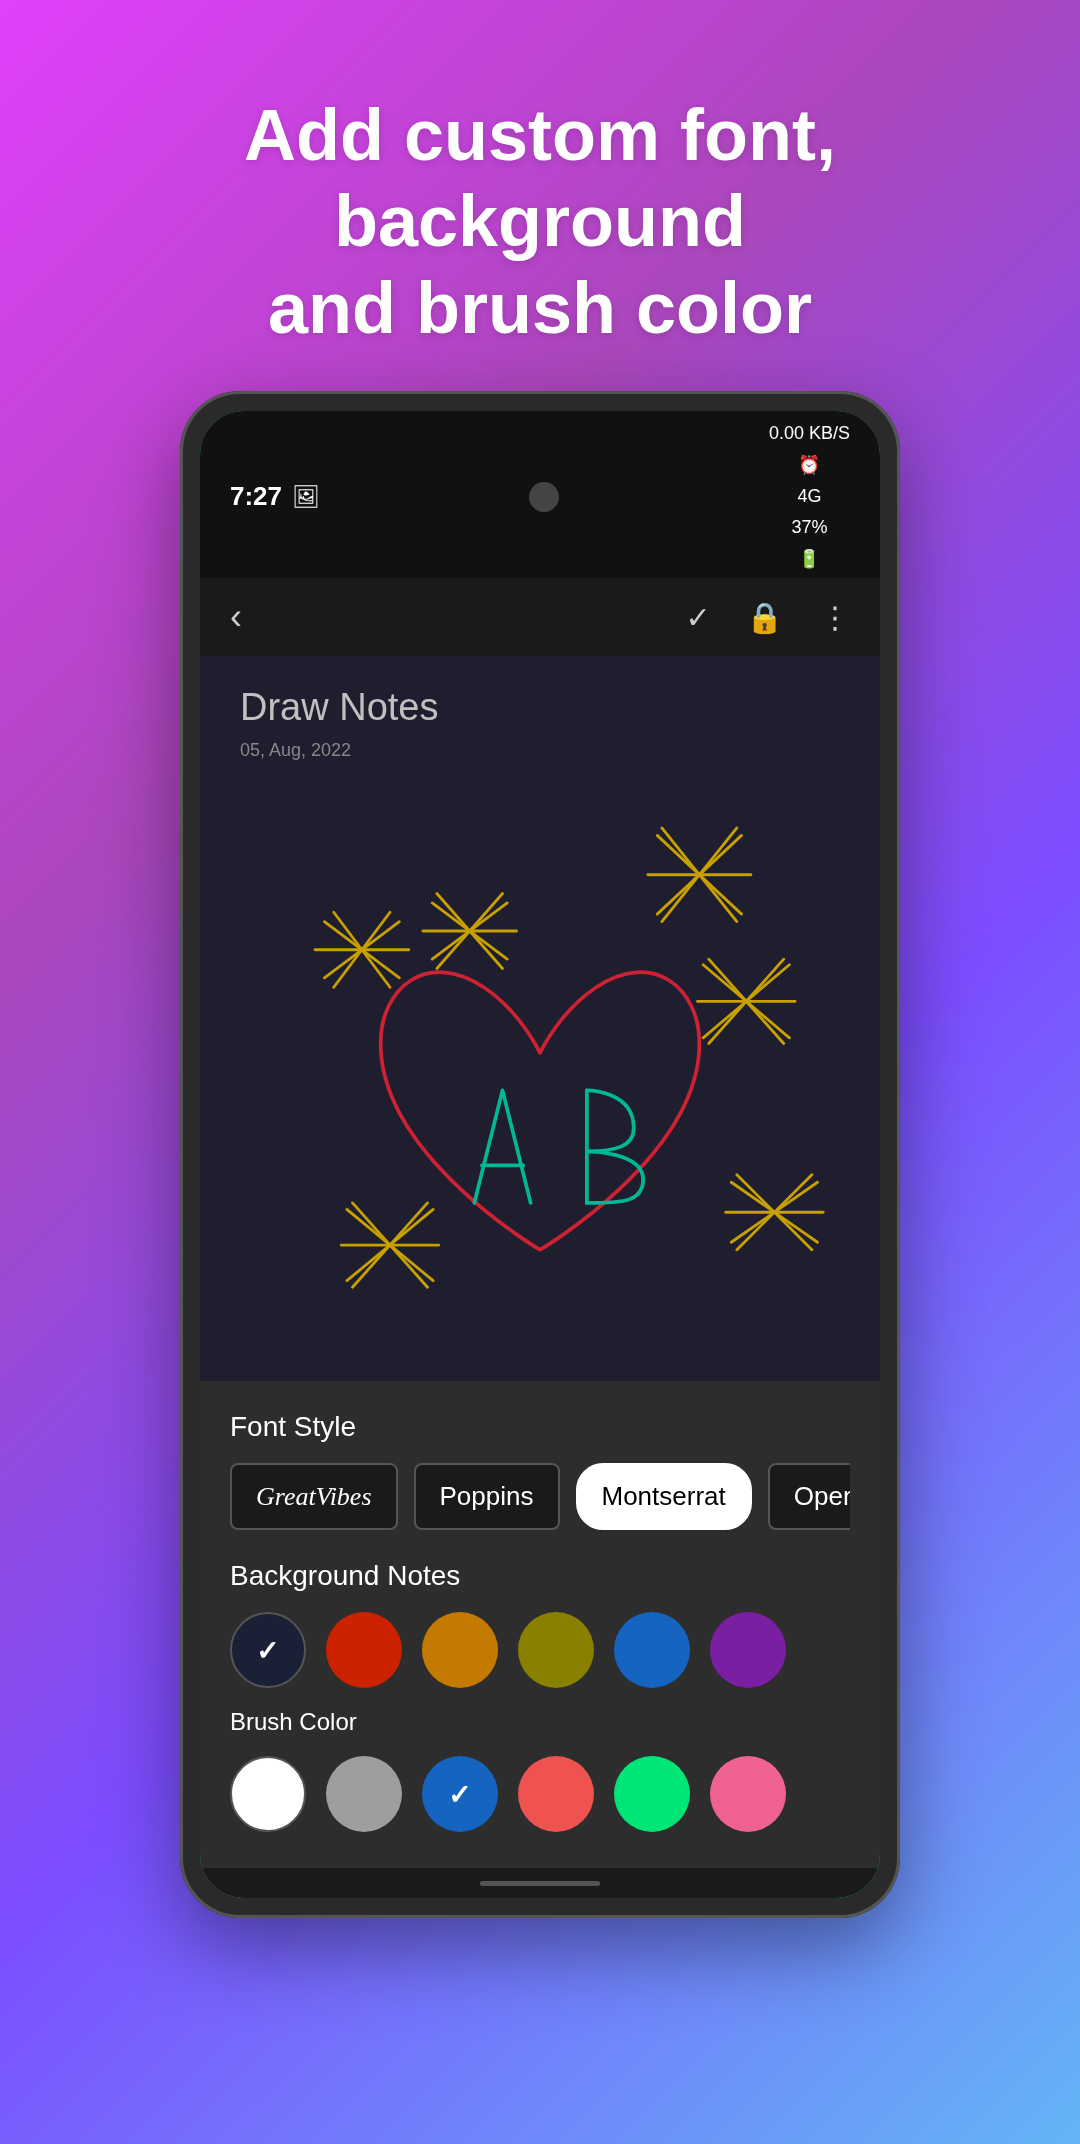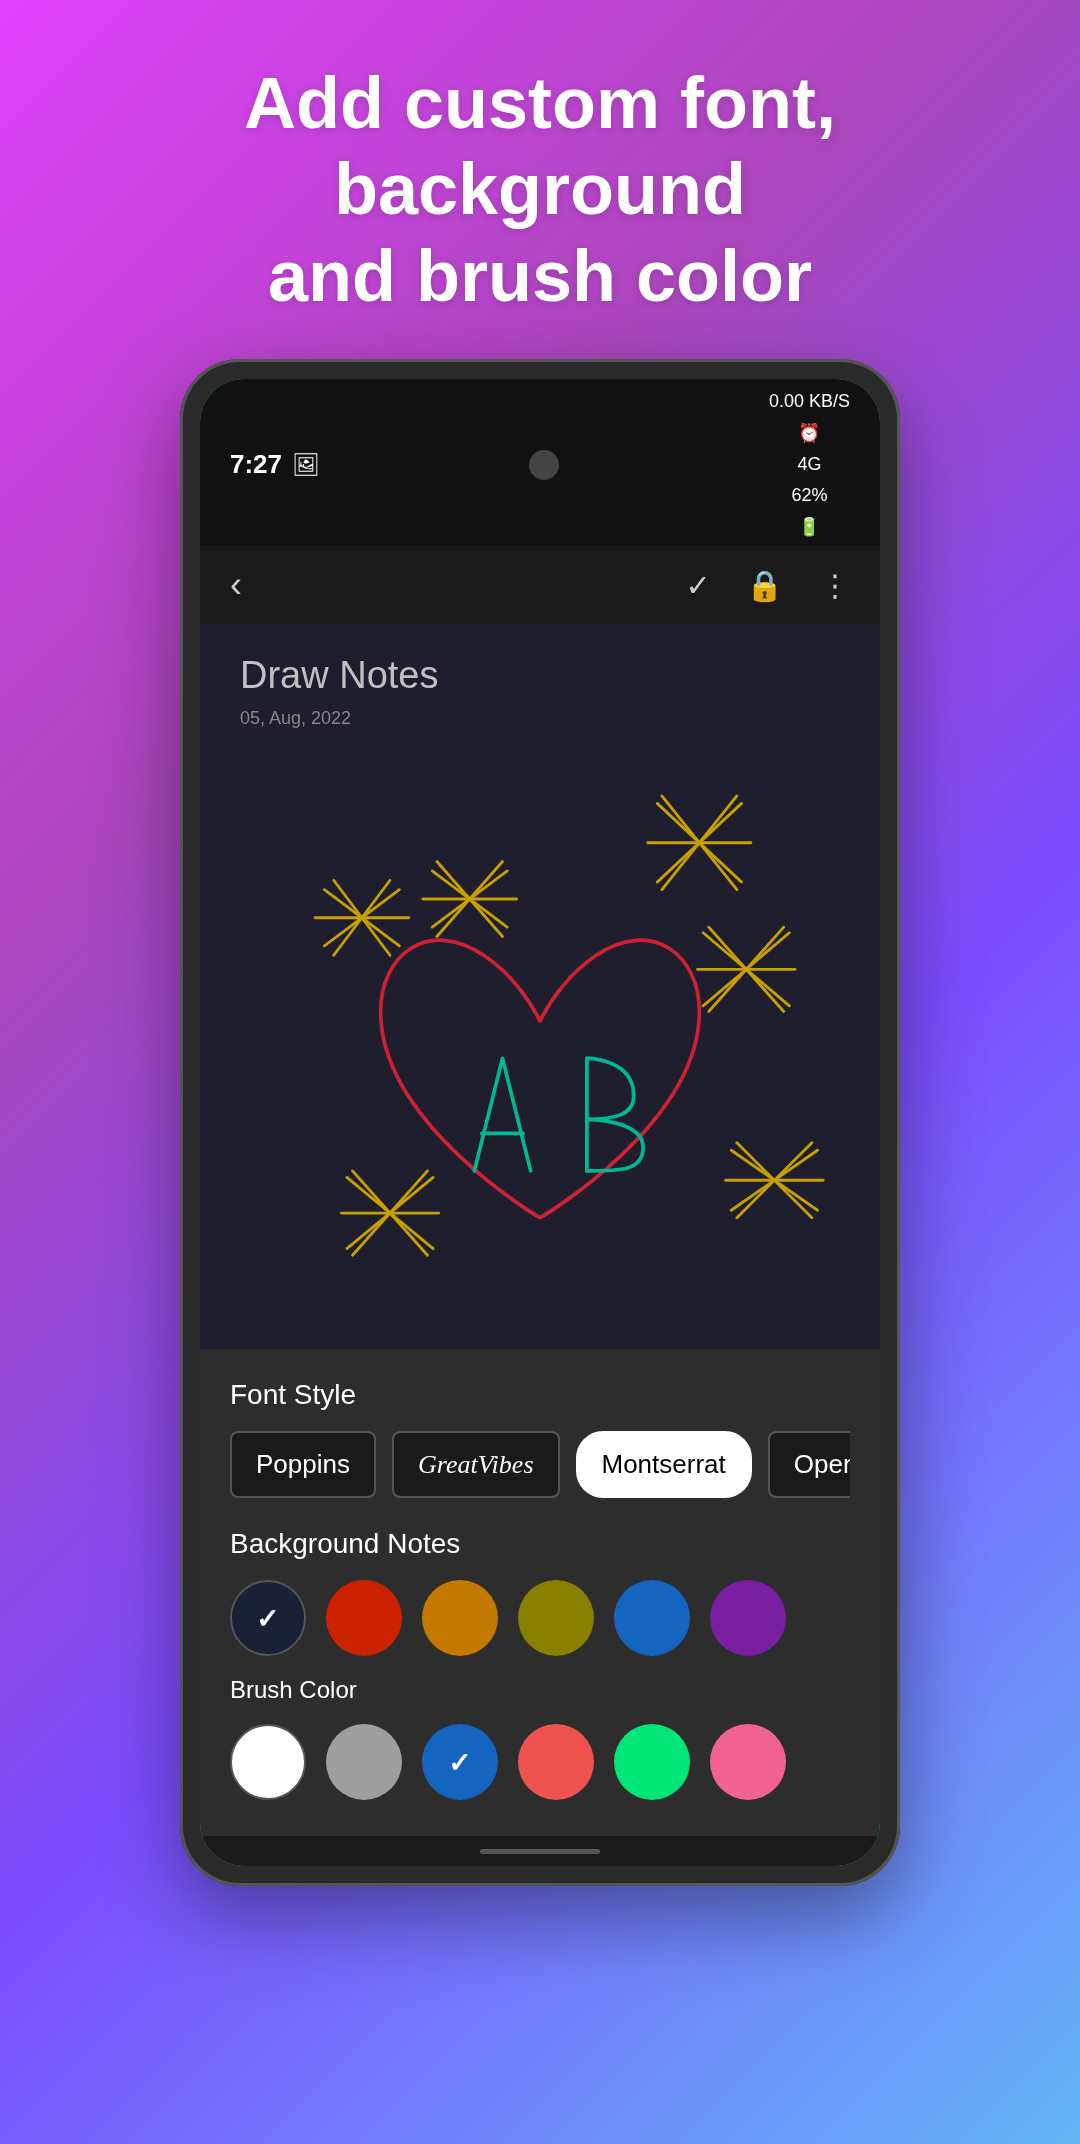--- a/index.html
+++ b/index.html
@@ -20,20 +20,21 @@
       padding: 60px 80px 40px;
       text-align: center;
     }
 
     .promo-title {
       color: #ffffff;
       font-size: 72px;
       font-weight: 900;
       line-height: 1.2;
       text-shadow: 0 2px 8px rgba(0,0,0,0.15);
+      margin-top: 32px;
     }
 
     .phone-wrapper {
       width: 720px;
       background: #2a2a2a;
       border-radius: 60px;
       padding: 20px;
       box-shadow: 0 30px 80px rgba(0,0,0,0.4), inset 0 0 0 3px #555;
       position: relative;
       overflow: hidden;
@@ -207,21 +208,21 @@
     <div class="status-bar">
       <div class="status-left">
         <span class="status-time">7:27</span>
         <span>🖼</span>
       </div>
       <div style="width:30px;height:30px;background:#444;border-radius:50%;margin:0 auto;"></div>
       <div class="status-right">
         <span>0.00 KB/S</span>
         <span>⏰</span>
         <span>4G</span>
-        <span>62%</span>
+        <span>37%</span>
         <span>🔋</span>
       </div>
     </div>
 
     <div class="app-bar">
       <div class="app-bar-left">
         <span class="back-icon">‹</span>
       </div>
       <div class="app-bar-right">
         <span class="icon-btn">✓</span>
@@ -297,22 +298,22 @@
             <path d="M370 375 C370 375 430 375 430 405 C430 430 405 430 370 430"></path>
           </g>
         </svg>
       </div>
     </div>
 
     <div class="bottom-panel">
 
       <div class="section-title">Font Style</div>
       <div class="font-style-row">
+        <button class="font-btn great-vibes">GreatVibes</button>
         <button class="font-btn">Poppins</button>
-        <button class="font-btn great-vibes">GreatVibes</button>
         <button class="font-btn active-white">Montserrat</button>
         <button class="font-btn">Opensa</button>
       </div>
 
       <div class="section-title">Background Notes</div>
       <div class="color-row">
         <div class="color-swatch" style="background:#1a2035; border: 2px solid #555;">
           <span class="checkmark">✓</span>
         </div>
         <div class="color-swatch" style="background:#cc2200;"></div>

